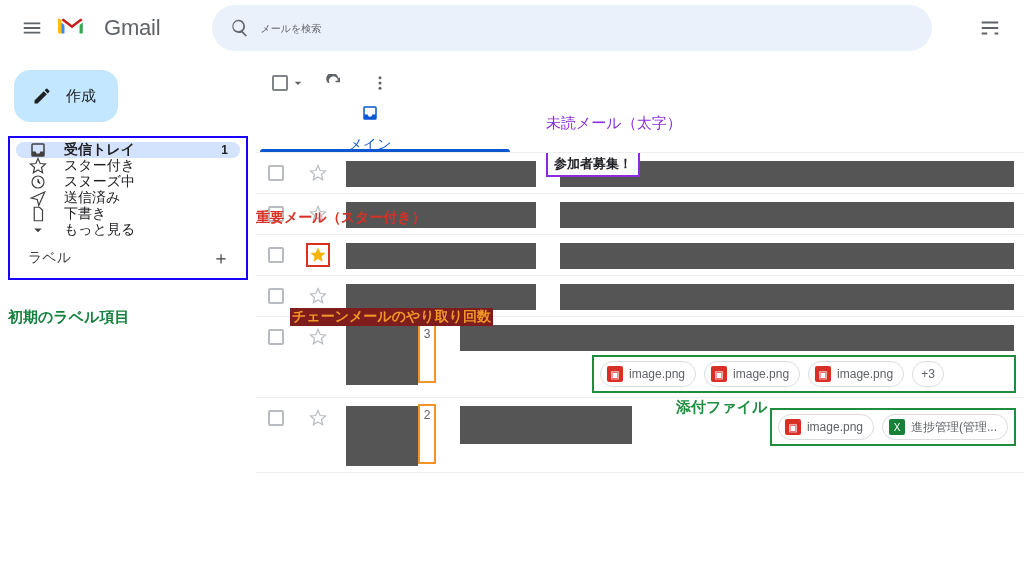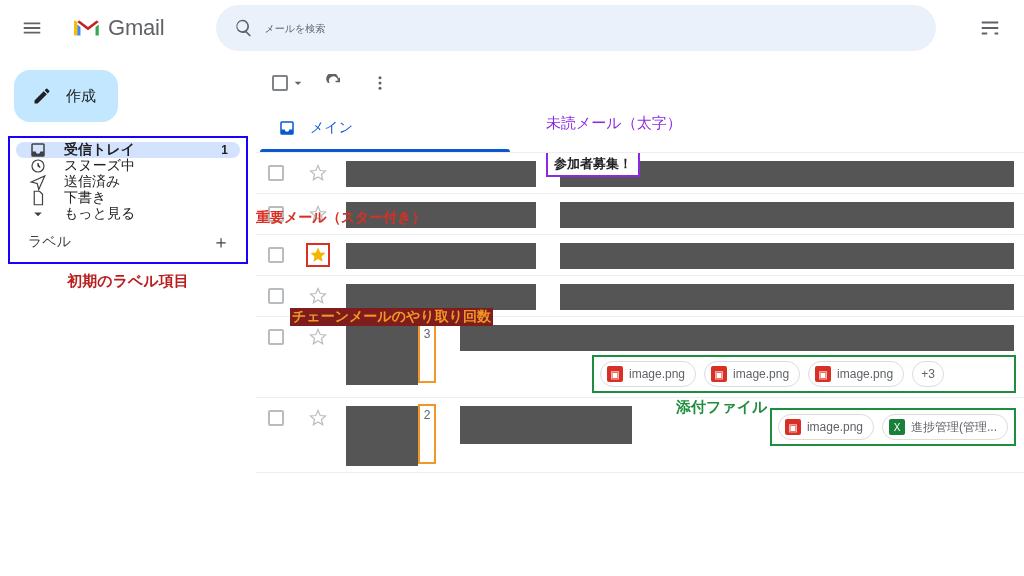--- a/index.html
+++ b/index.html
@@ -1,48 +1,48 @@
 <!DOCTYPE html>
 <html><head>
 <meta charset="utf-8">
 <style>
   * { box-sizing: border-box; margin: 0; padding: 0; font-family: "Helvetica Neue", Arial, "Hiragino Kaku Gothic ProN", "Hiragino Sans", Meiryo, sans-serif; }
   body { width:1024px; height:576px; overflow:hidden; background:#fff; color:#202124; }
   .app { display:flex; height:100%; flex-direction:column; }
   
   .topbar { display:flex; align-items:center; height:56px; padding:0 8px; }
   .hamburger { width:48px; height:48px; display:flex; align-items:center; justify-content:center; border-radius:50%; cursor:pointer; color:#5f6368;}
-  .logo-wrap { display:flex; align-items:center; gap:6px; margin-left:18px; }
+  .logo-wrap { display:flex; gap:18px; margin-left:2px; }
   .brand-text { font-size:22px; color:#5f6368; letter-spacing:-0.2px; }
   .search-wrap { margin-left:52px; flex:1; }
   .searchbar { display:flex; align-items:center; background:#eaf1fb; border-radius:28px; height:46px; padding:0 6px 0 8px; max-width:720px; }
   .searchbar .icon-btn { width:40px; height:40px; display:flex; align-items:center; justify-content:center; border-radius:50%; color:#5f6368;}
   .searchbar input { flex:1; border:none; background:transparent; font-size:10px; outline:none; color:#202124; }
   .searchbar input::placeholder { color:#5f6368; }
   .right-icons { display:flex; align-items:center; padding:0 6px; gap:6px; color:#5f6368;}
   
   .lower { flex:1; display:flex; min-height:0; }
   .sidebar { width:256px; padding:8px 8px 8px 8px; }
   .compose { display:inline-flex; align-items:center; gap:14px; background:#c2e7ff; border-radius:16px; padding:16px 22px 16px 18px; font-size:15px; cursor:pointer; margin:6px 0 14px 6px;}
   .nav-box { border:2px solid #1900ff; padding:4px 6px 8px 6px; }
   .nav-item { display:flex; align-items:center; gap:16px; height:16px; padding:0 12px 0 12px; border-radius:16px; font-size:14px; color:#202124; cursor:pointer;}
   .nav-item.active { background:#d3e3fd; font-weight:700; }
   .nav-item .count { margin-left:auto; font-size:12px; font-weight:700; }
   .nav-item .nav-icon { width:20px; display:flex; justify-content:center; color:#404040;}
   .labels-row { display:flex; align-items:center; justify-content:space-between; padding:8px 10px 0 12px; font-size:14px; color:#404040;}
-  .sidebar-caption { color:#b91c1c; font-weight:700; font-size:15px; text-align:center; margin-top:8px; }
+  .sidebar-caption { color:#15803d; font-weight:700; font-size:15px; text-align:left; margin-top:28px; }
   
   .main { flex:1; display:flex; flex-direction:column; min-width:0; border-top-left-radius:16px; }
   .toolbar { display:flex; align-items:center; gap:6px; height:48px; padding:6px 6px 0 10px; color:#5f6368;}
   .sel-box { display:flex; align-items:center; border-radius:6px; padding:4px 2px 4px 6px; cursor:pointer;}
   .sel-box .cb { width:16px; height:16px; border:2px solid #808488; border-radius:2px; }
   .sel-box .dd { margin-left:2px; }
   .icon-btn { width:40px; height:40px; display:flex; align-items:center; justify-content:center; border-radius:50%; cursor:pointer; }
   .tabs { display:flex; border-bottom:1px solid #eceff1; padding-left:4px; position:relative;}
-  .tab { display:flex; align-items:center; gap:14px; height:48px; padding:0 18px; font-size:14px; color:#5f6368; cursor:pointer; min-width:220px;}
+  .tab { display:flex; align-items:center; gap:14px; height:48px; padding:0 18px; font-size:14px; color:#5f6368; cursor:pointer; min-width:220px;flex-direction:column;}
   .tab.active { color:#0b57d0; font-weight:500; }
   .tab.active::after { content:""; position:absolute; bottom:0; left:4px; width:250px; height:3px; background:#0b57d0; border-radius:3px 3px 0 0;}
   .tab .tab-icon { display:flex; }
   .tabs .ann-unread { position:absolute; left:290px; top:10px; color:#8a2be2; font-weight:400; font-size:15px; }
   .list { flex:1; overflow:hidden; position:relative; }
   .row { display:flex; align-items:flex-start; border-bottom:1px solid #eceff1; padding:6px 10px 6px 8px; gap:18px; position:relative;}
   .row .cb { width:16px; height:16px; border:2px solid #b8bcc0; border-radius:2px; margin:6px 6px 0 4px; flex:0 0 auto;}
   .row .star { width:20px; height:20px; margin-top:4px; flex:0 0 auto; display:flex; align-items:center; justify-content:center;}
   .row .sender { width:190px; height:26px; background:#555; flex:0 0 auto; margin-top:2px;}
   .row .body { flex:1; min-height:26px; background:#555; margin-left:6px; margin-top:2px;}
@@ -114,20 +114,28 @@
               <svg width="18" height="18" viewBox="0 0 24 24">
                 <path fill="currentColor" d="M19 3H5a2 2 0 00-2 2v14a2 2 0 002 2h14a2 2 0 002-2V5a2 2 0 00-2-2M5 19V5h14v9h-4a3 3 0 01-6 0H5v5z"></path>
               </svg>
             </span>
           <span>受信トレイ</span>
           <span class="count">1</span>
         </div>
         <div class="nav-item">
           <span class="nav-icon">
               <svg width="18" height="18" viewBox="0 0 24 24">
+                <path fill="currentColor" d="M12 17.3l6.2 3.7-1.6-7 5.4-4.7-7.1-.6L12 2 9.1 8.7 2 9.3l5.4 4.7-1.6 7z" fill-opacity="0" stroke="currentColor" stroke-width="1.6"></path>
+              </svg>
+            </span>
+          <span>スター付き</span>
+        </div>
+        <div class="nav-item">
+          <span class="nav-icon">
+              <svg width="18" height="18" viewBox="0 0 24 24">
                 <circle cx="12" cy="12" r="8" fill="none" stroke="currentColor" stroke-width="1.6"></circle>
                 <path stroke="currentColor" stroke-width="1.6" d="M12 8v4l3 2"></path>
               </svg>
             </span>
           <span>スヌーズ中</span>
         </div>
         <div class="nav-item">
           <span class="nav-icon">
               <svg width="18" height="18" viewBox="0 0 24 24">
                 <path fill="none" stroke="currentColor" stroke-width="1.6" d="M3 12l18-8-8 18-2-8-8-2z"></path>

